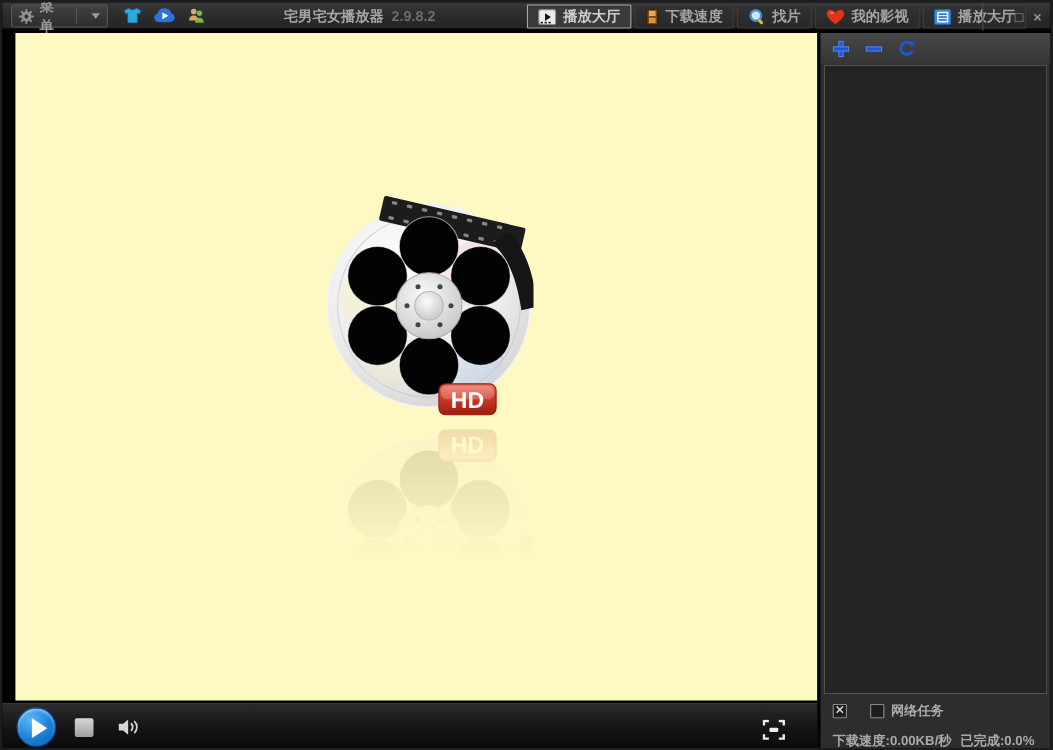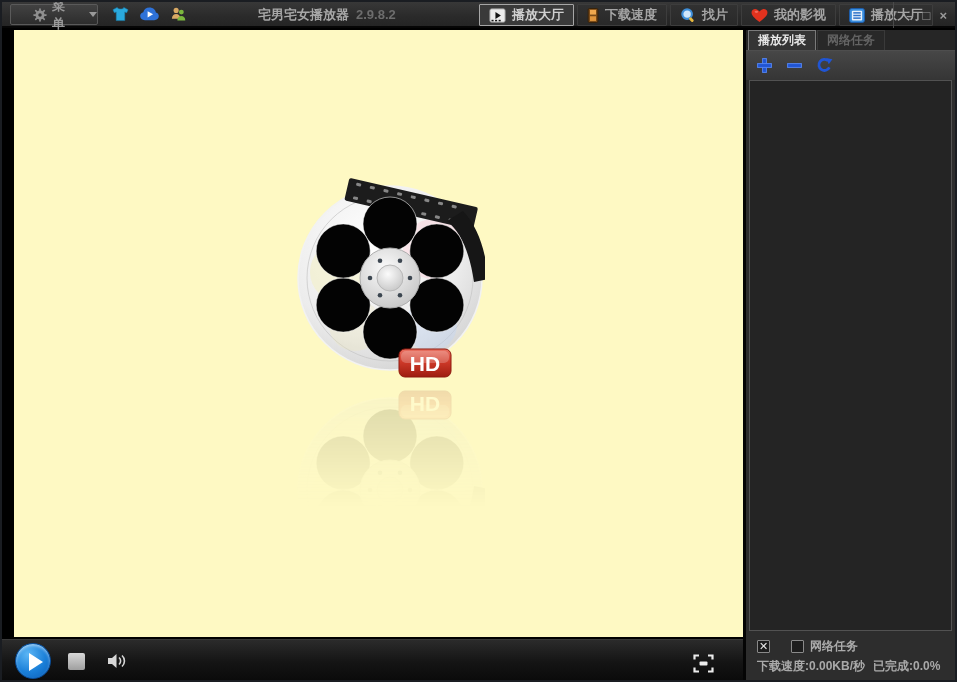--- a/index.html
+++ b/index.html
@@ -5,21 +5,21 @@
   * { margin:0; padding:0; box-sizing:border-box; }
   body { font-family:"Liberation Sans","DejaVu Sans",sans-serif; background:#000; }
   .window { position:relative; width:957px; height:682px; background:#000;
             border:2px solid #1a1d22; overflow:hidden; }
 
   
   .titlebar { position:absolute; left:0; top:0; width:100%; height:26px;
               background:linear-gradient(#383838,#2a2a2a 60%,#252525);
               border-bottom:2px solid #060606; }
   .menu-btn { position:absolute; left:8px; top:2px; height:21px; width:88px;
-              display:flex; align-items:center; gap:5px; padding:0 22px;
+              display:flex; align-items:center; gap:5px; padding:0 6px;
               border:1px solid #5a5a5a; border-radius:2px;
               background:linear-gradient(#424242,#2d2d2d); cursor:default; }
   .menu-btn .lbl { color:#989898; font-size:13px; font-weight:bold; }
   .menu-arrow { width:0; height:0; border-left:4px solid transparent; border-right:4px solid transparent;
                 border-top:5px solid #9a9a9a; margin-left:8px; }
   .menu-sep { width:1px; height:15px; background:#555; margin-left:6px; }
   .quick-icons { position:absolute; left:108px; top:3px; display:flex; gap:9px; align-items:center; }
   .quick-icons > span { display:inline-flex; width:20px; height:18px; align-items:center; justify-content:center; }
   .app-title { position:absolute; left:256px; top:0; height:26px; line-height:26px;
                font-size:13px; font-weight:bold; color:#a8a8a8; white-space:nowrap;text-align:right; }
@@ -77,21 +77,21 @@
                 align-items:center; gap:13px; padding-left:10px; }
   .pl-toolbar span { display:inline-flex; width:17px; height:17px; cursor:pointer; }
   .pl-panel { flex:1; margin:0 3px; background:#242424; border:1px solid #525252; }
   .options { height:24px; display:flex; align-items:center; gap:6px; padding-left:11px;
              color:#ababab; font-size:12px; font-weight:bold; margin-top:3px; }
   .cbx { width:13px; height:13px; background:#1d1d1d; border:1px solid #8a8a8a; border-radius:1px;
          display:inline-flex; align-items:center; justify-content:center;
          color:#e8e8e8; font-size:11px; font-weight:bold; line-height:1; cursor:pointer; }
   .opt-label { cursor:pointer; }
   .opt-gap { width:9px; }
-  .statusbar { height:24px; display:flex; align-items:flex-start; padding-left:11px; gap:8px;
+  .statusbar { height:24px; display:flex; align-items:flex-end; padding-left:11px; gap:8px;
                color:#a9a9a9; font-size:12px; font-weight:bold; white-space:nowrap; }
 </style>
 </head>
 <body>
 
 <div class="window">
 
   <div class="titlebar">
     <div class="menu-btn">
       <span style="display:inline-flex;">
@@ -402,28 +402,20 @@
             <path d="M15 1.5 H19.5 V5.5"></path>
           <path d="M19.5 13.5 V17.5 H15"></path>
             <path d="M6 17.5 H1.5 V13.5"></path>
         </g>
         <rect x="6.5" y="7.5" width="8" height="4" rx="1" fill="#ececec"></rect>
       </svg>
     </div>
   </div>
 
   <div class="sidebar">
-    <div class="tabs">
-      <div class="tab active">
-        <span>播放列表</span>
-      </div>
-      <div class="tab">
-        <span>网络任务</span>
-      </div>
-    </div>
 
     <div class="pl-toolbar">
       <span>
         <svg width="17" height="17" viewBox="0 0 16 16">
           <g fill="#2055d4" stroke="#5585ee" stroke-width="0.9">
             <rect x="6.2" y="1.5" width="3.6" height="13"></rect>
               <rect x="1.5" y="6.2" width="13" height="3.6"></rect>
             </g>
           </svg>
       </span>

